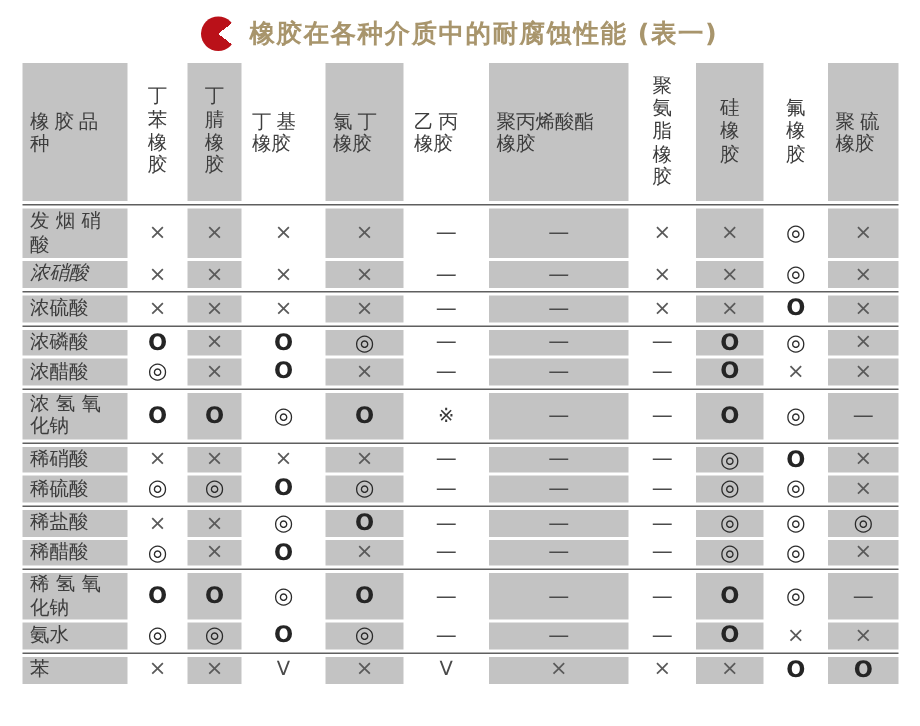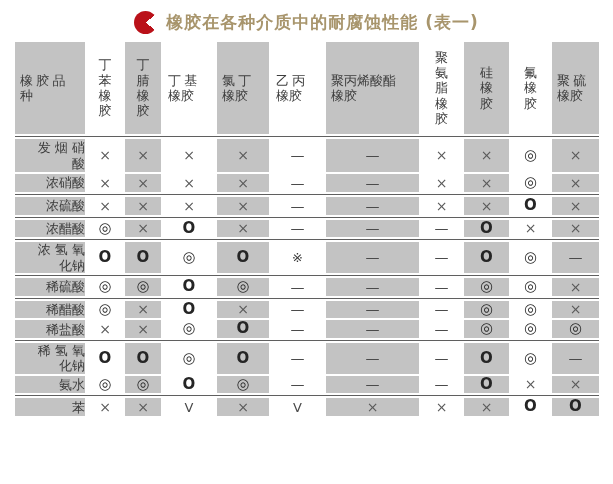--- a/index.html
+++ b/index.html
@@ -46,21 +46,21 @@
     vertical-align: middle;
     font-weight: normal;
     color: #3d3d3d;
     font-size: 13px;
     line-height: 1.18;
   }
   .shade { background: #c3c3c3; }
   thead th { height: 92px; text-align: center; white-space: pre-line; }
   thead th.hleft, .corner { text-align: left; padding-left: 5px; font-family: Liberation Serif, serif; }
   tbody th.rlabel {
-    text-align: right;
+    text-align: left;
     padding-left: 5px;
     white-space: pre-line;
   }
   td.val { text-align: center; }
   tr.divider td {
     height: 1px;
     background: #5f5f5f;
     padding: 0;
     line-height: 0;
     font-size: 0;
@@ -143,21 +143,21 @@
           <td class="val sym-x shade">×</td>
           <td class="val sym-x">×</td>
           <td class="val sym-x shade">×</td>
           <td class="val sym-dash">—</td>
           <td class="val sym-dash shade">—</td>
           <td class="val sym-x">×</td>
           <td class="val sym-x shade">×</td>
           <td class="val sym-oo">◎</td>
           <td class="val sym-x shade">×</td>
         </tr>
-        <tr style="height: 18px;">
+        <tr style="height: 18px; font-style: italic;">
           <th class="shade rlabel">浓硝酸</th>
           <td class="val sym-x">×</td>
           <td class="val sym-x shade">×</td>
           <td class="val sym-x">×</td>
           <td class="val sym-x shade">×</td>
           <td class="val sym-dash">—</td>
           <td class="val sym-dash shade">—</td>
           <td class="val sym-x">×</td>
           <td class="val sym-x shade">×</td>
           <td class="val sym-oo">◎</td>
@@ -174,20 +174,33 @@
           <td class="val sym-x shade">×</td>
           <td class="val sym-dash">—</td>
           <td class="val sym-dash shade">—</td>
           <td class="val sym-x">×</td>
           <td class="val sym-x shade">×</td>
           <td class="val sym-o">O</td>
           <td class="val sym-x shade">×</td>
         </tr>
         <tr class="divider">
           <td colspan="11"></td>
+        </tr>
+        <tr style="height: 17px;">
+          <th class="shade rlabel">浓磷酸</th>
+          <td class="val sym-o">O</td>
+          <td class="val sym-x shade">×</td>
+          <td class="val sym-o">O</td>
+          <td class="val sym-oo shade">◎</td>
+          <td class="val sym-dash">—</td>
+          <td class="val sym-dash shade">—</td>
+          <td class="val sym-dash">—</td>
+          <td class="val sym-o shade">O</td>
+          <td class="val sym-oo">◎</td>
+          <td class="val sym-x shade">×</td>
         </tr>
         <tr style="height: 16px;">
           <th class="shade rlabel">浓醋酸</th>
           <td class="val sym-oo">◎</td>
           <td class="val sym-x shade">×</td>
           <td class="val sym-o">O</td>
           <td class="val sym-x shade">×</td>
           <td class="val sym-dash">—</td>
           <td class="val sym-dash shade">—</td>
           <td class="val sym-dash">—</td>
@@ -208,61 +221,74 @@
           <td class="val sym-ref">※</td>
           <td class="val sym-dash shade">—</td>
           <td class="val sym-dash">—</td>
           <td class="val sym-o shade">O</td>
           <td class="val sym-oo">◎</td>
           <td class="val sym-dash shade">—</td>
         </tr>
         <tr class="divider">
           <td colspan="11"></td>
         </tr>
+        <tr style="height: 17px;">
+          <th class="shade rlabel">稀硝酸</th>
+          <td class="val sym-x">×</td>
+          <td class="val sym-x shade">×</td>
+          <td class="val sym-x">×</td>
+          <td class="val sym-x shade">×</td>
+          <td class="val sym-dash">—</td>
+          <td class="val sym-dash shade">—</td>
+          <td class="val sym-dash">—</td>
+          <td class="val sym-oo shade">◎</td>
+          <td class="val sym-o">O</td>
+          <td class="val sym-x shade">×</td>
+        </tr>
         <tr style="height: 15px;">
           <th class="shade rlabel">稀硫酸</th>
           <td class="val sym-oo">◎</td>
           <td class="val sym-oo shade">◎</td>
           <td class="val sym-o">O</td>
           <td class="val sym-oo shade">◎</td>
           <td class="val sym-dash">—</td>
           <td class="val sym-dash shade">—</td>
           <td class="val sym-dash">—</td>
           <td class="val sym-oo shade">◎</td>
           <td class="val sym-oo">◎</td>
           <td class="val sym-x shade">×</td>
         </tr>
         <tr class="divider">
           <td colspan="11"></td>
         </tr>
         <tr style="height: 15px;">
+          <th class="shade rlabel">稀盐酸</th>
+          <td class="val sym-x">×</td>
+          <td class="val sym-x shade">×</td>
+          <td class="val sym-oo">◎</td>
+          <td class="val sym-o shade">O</td>
+          <td class="val sym-dash">—</td>
+          <td class="val sym-dash shade">—</td>
+          <td class="val sym-dash">—</td>
+          <td class="val sym-oo shade">◎</td>
+          <td class="val sym-oo">◎</td>
+          <td class="val sym-oo shade">◎</td>
+        </tr>
+        <tr style="height: 15px;">
           <th class="shade rlabel">稀醋酸</th>
           <td class="val sym-oo">◎</td>
           <td class="val sym-x shade">×</td>
           <td class="val sym-o">O</td>
           <td class="val sym-x shade">×</td>
           <td class="val sym-dash">—</td>
           <td class="val sym-dash shade">—</td>
           <td class="val sym-dash">—</td>
           <td class="val sym-oo shade">◎</td>
           <td class="val sym-oo">◎</td>
           <td class="val sym-x shade">×</td>
-        </tr>
-        <tr style="height: 15px;">
-          <th class="shade rlabel">稀盐酸</th>
-          <td class="val sym-x">×</td>
-          <td class="val sym-x shade">×</td>
-          <td class="val sym-oo">◎</td>
-          <td class="val sym-o shade">O</td>
-          <td class="val sym-dash">—</td>
-          <td class="val sym-dash shade">—</td>
-          <td class="val sym-dash">—</td>
-          <td class="val sym-oo shade">◎</td>
-          <td class="val sym-oo">◎</td>
-          <td class="val sym-oo shade">◎</td>
         </tr>
         <tr class="divider">
           <td colspan="11"></td>
         </tr>
         <tr style="height: 30px;">
           <th class="shade rlabel">稀 氢 氧
 化钠</th>
           <td class="val sym-o">O</td>
           <td class="val sym-o shade">O</td>
           <td class="val sym-oo">◎</td>

